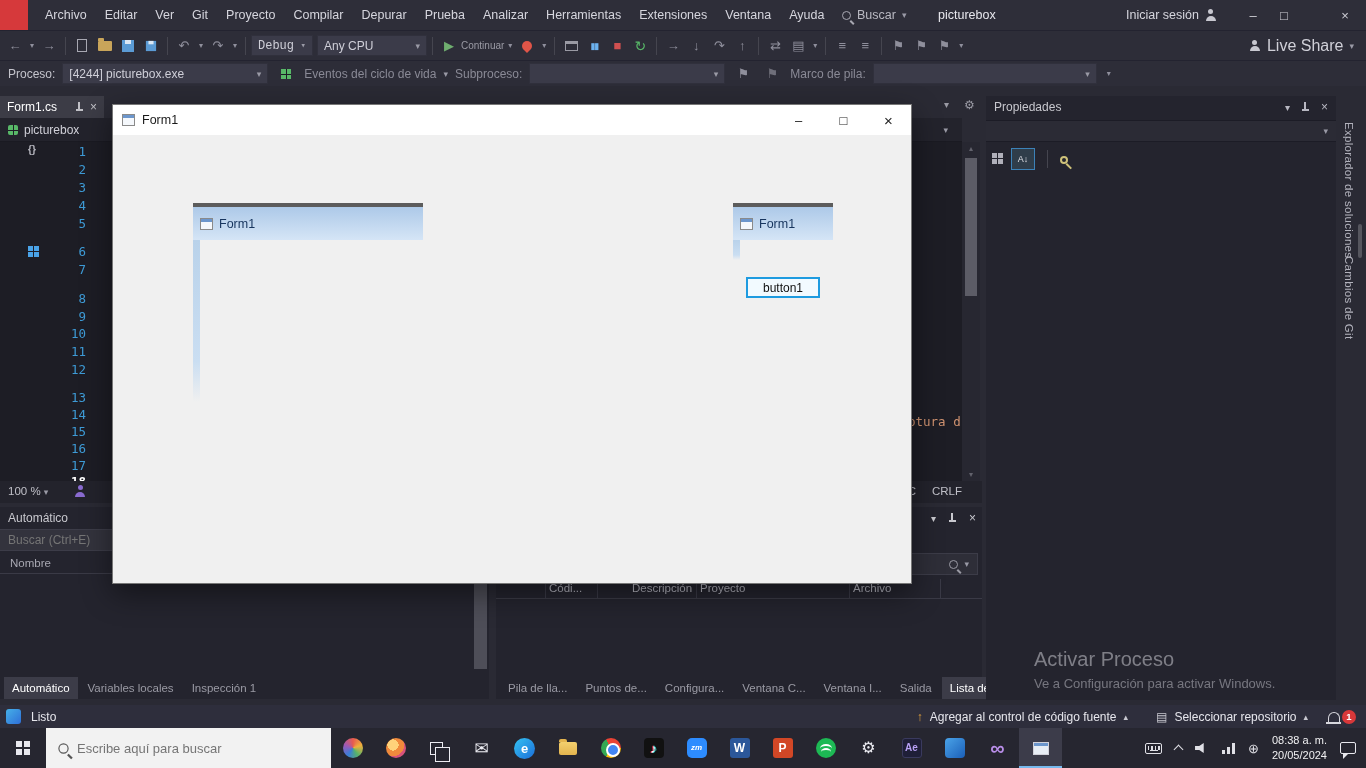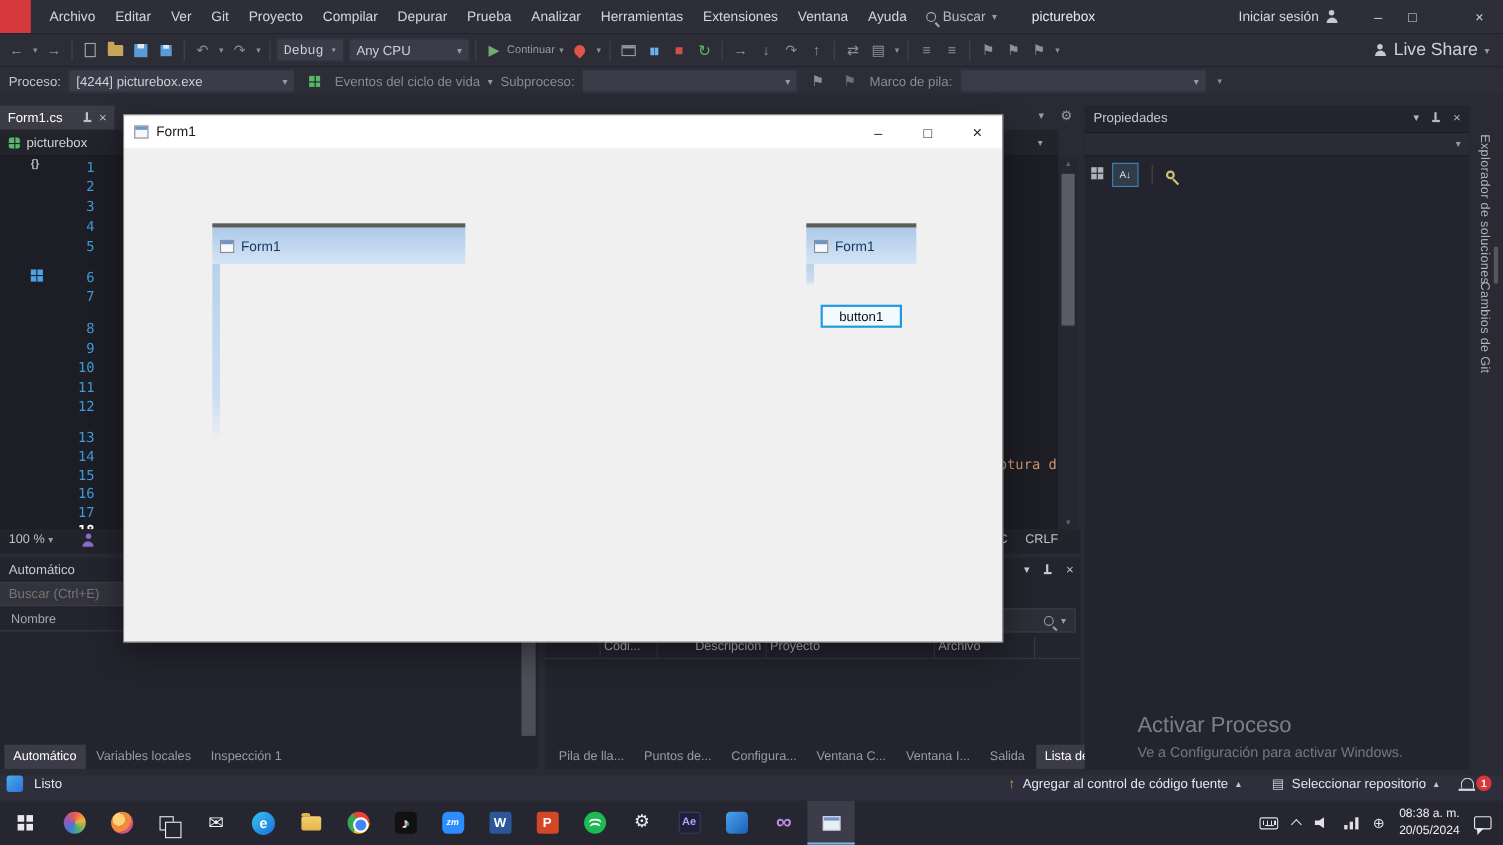--- a/index.html
+++ b/index.html
@@ -89,21 +89,21 @@
   
   #appwin { left:112px; top:104px; width:800px; height:480px; background:#f0f0f0; border:1px solid #777; box-shadow:0 10px 28px rgba(0,0,0,0.45); z-index:50; }
   #appwin-titlebar { height:30px; background:#ffffff; display:flex; align-items:center; padding-left:9px; }
   .appwin-btn { width:45px; height:30px; display:flex; align-items:center; justify-content:center; color:#222; font-size:13px; }
   .mdi-caption { height:33px; background:linear-gradient(180deg,#adc9e8,#d5e5f6); display:flex; align-items:center; gap:6px; padding-left:7px; }
   .mdi-top { height:4px; background:#5c5c5c; }
   .mdi-title { font-size:12.5px; color:#17355e; }
   .mdi-strip { position:absolute; background:linear-gradient(180deg,#b9d2ea,#cadef2 75%,rgba(202,222,242,0)); }
 
   
-  #statusbar { left:0; top:705px; width:1366px; height:23px; background:#2e2e3c; display:flex; align-items:flex-start; font-size:12px; color:#e6e6ec; }
+  #statusbar { left:0; top:705px; width:1366px; height:23px; background:#2e2e3c; display:flex; align-items:center; font-size:12px; color:#e6e6ec; }
 
   
   #taskbar { left:0; top:728px; width:1366px; height:40px; background:#262630; display:flex; align-items:stretch; }
   .winlogo { width:14px; height:14px; background-image:linear-gradient(#e8e8ee,#e8e8ee),linear-gradient(#e8e8ee,#e8e8ee),linear-gradient(#e8e8ee,#e8e8ee),linear-gradient(#e8e8ee,#e8e8ee); background-size:6px 6px; background-position:0 0,8px 0,0 8px,8px 8px; background-repeat:no-repeat; }
   #tb-search-box { width:285px; background:#f2f2f2; display:flex; align-items:center; gap:9px; padding-left:13px; }
   #tb-search-box input { border:none; outline:none; background:transparent; font-size:13px; color:#444; width:230px; font-family:"Liberation Sans",sans-serif; }
   #taskbar-icons { display:flex; align-items:stretch; }
   .tb-slot { width:43px; display:flex; align-items:center; justify-content:center; }
   .tb-slot.active { background:#3c3c4a; box-shadow:inset 0 -2px 0 #76b9ed; }
   .gi { display:flex; align-items:center; justify-content:center; line-height:1; }
@@ -455,20 +455,24 @@
       <span class="bell-glyph"></span>
       <span class="badge" style="margin-left:2px;">1</span>
     </span>
   </span>
 </div>
 
 <div id="taskbar" class="a">
   <div style="width:46px; display:flex; align-items:center; justify-content:center;">
     <span class="winlogo"></span>
   </div>
+  <div id="tb-search-box">
+    <span class="search-glyph" style="color:#555; transform:scale(1.15);"></span>
+    <input placeholder="Escribe aquí para buscar" style="">
+  </div>
   <div id="taskbar-icons">
       <div class="tb-slot">
         <span class="gi pinwheel"></span>
       </div>
       <div class="tb-slot">
         <span class="gi flower"></span>
       </div>
       <div class="tb-slot">
         <span class="gi taskview"></span>
       </div>

